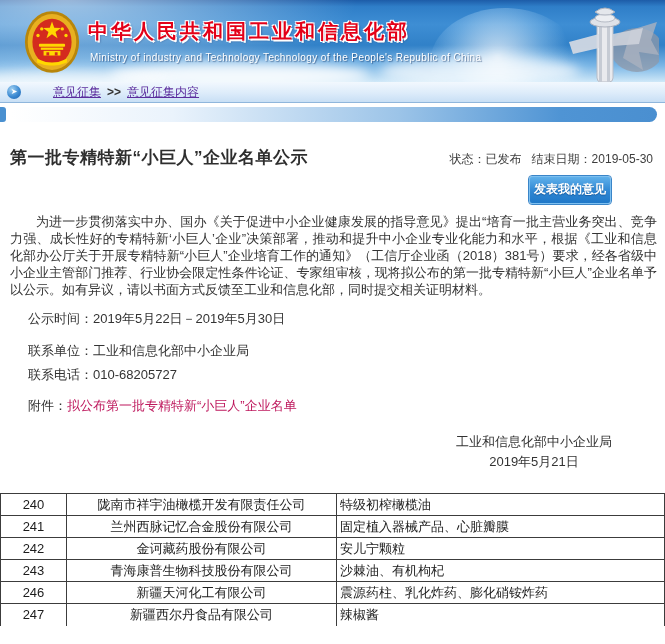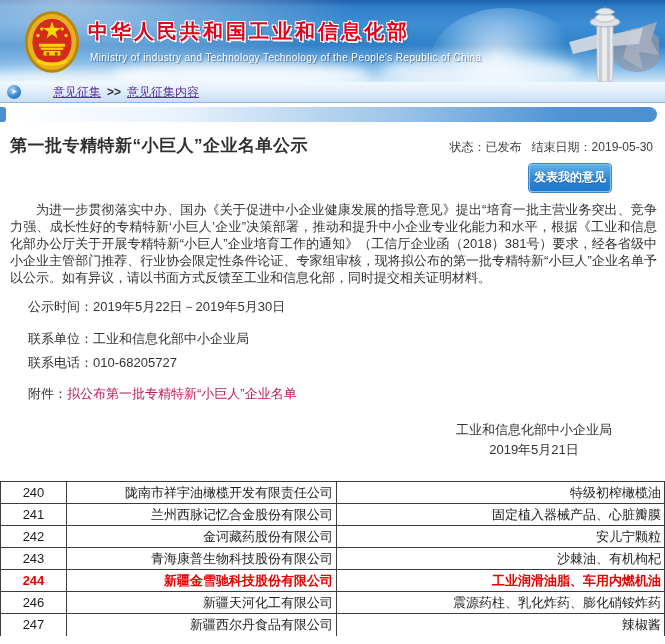--- a/index.html
+++ b/index.html
@@ -58,21 +58,21 @@
   
   .pill-row { margin-top:3px; height:17px; display:flex; align-items:center; }
   .pill-cap { width:6px; height:15px; background:#4a90d0; border-radius:0 3px 3px 0; }
   .pill-bar {
     flex:1; height:15px; margin:0 8px 0 5px;
     border-radius:9px;
     background:linear-gradient(to right, #ffffff 0%, #eaf3fc 25%, #9cc4e8 60%, #4f94d4 85%, #4a8fd0 100%);
   }
 
   
-  .title-row { display:flex; align-items:baseline; margin:11px 12px 0 10px; }
+  .title-row { display:flex; align-items:baseline; margin:23px 12px 0 10px; }
   .page-title { flex:1; font-size:17px; font-weight:bold; color:#2e2e2e; letter-spacing:.5px; }
   .status { font-size:12px; color:#3d3d3d; white-space:nowrap; }
   .status b { font-weight:normal; }
   .status .gap { display:inline-block; width:10px; }
 
   .btn-row { text-align:right; padding-right:54px; margin-top:7px; }
   .comment-btn {
     display:inline-block; padding:4px 4px 5px; font-size:12px; font-weight:bold; color:#fff;
     background:linear-gradient(to bottom,#5fb0ea 0%, #2e86d3 55%, #1f78c8 100%);
     border:1px solid #7ec0f0; outline:1px solid #3a85c8; border-radius:3px; cursor:pointer;
@@ -93,22 +93,22 @@
 
   .signature { width:fit-content; margin:17px 53px 0 auto; text-align:center; font-size:13px; color:#333; line-height:20px; }
 
   
   table.company { width:100%; border-collapse:collapse; margin-top:21px; table-layout:fixed; }
   table.company td {
     border:1px solid #3c3c3c; height:22px; font-size:13px; color:#1c1c1c;
     padding:0 3px; overflow:hidden; white-space:nowrap;
   }
   td.c-no { width:66px; text-align:center; }
-  td.c-company { width:270px; text-align:right; padding-left:6px; }
-  td.c-products { text-align:right; }
+  td.c-company { width:270px; text-align:center; padding-left:6px; }
+  td.c-products { text-align:left; }
   tr.hl td { color:#e60000; font-weight:bold; }
   table.company tr:last-child td { border-bottom:none; }
 </style>
 </head>
 <body>
 
 <div class="banner">
   <div class="globe"></div>
   <div class="cloud c1"></div>
   <div class="cloud c2"></div>
@@ -202,25 +202,20 @@
       <tr>
       <td class="c-no">242</td>
       <td class="c-company">金诃藏药股份有限公司</td>
       <td class="c-products">安儿宁颗粒</td>
     </tr>
       <tr>
       <td class="c-no">243</td>
       <td class="c-company">青海康普生物科技股份有限公司</td>
       <td class="c-products">沙棘油、有机枸杞</td>
     </tr>
-      <tr class="hl">
-      <td class="c-no">244</td>
-      <td class="c-company">新疆金雪驰科技股份有限公司</td>
-      <td class="c-products">工业润滑油脂、车用内燃机油</td>
-    </tr>
       <tr>
       <td class="c-no">246</td>
       <td class="c-company">新疆天河化工有限公司</td>
       <td class="c-products">震源药柱、乳化炸药、膨化硝铵炸药</td>
     </tr>
       <tr>
       <td class="c-no">247</td>
       <td class="c-company">新疆西尔丹食品有限公司</td>
       <td class="c-products">辣椒酱</td>
     </tr>

